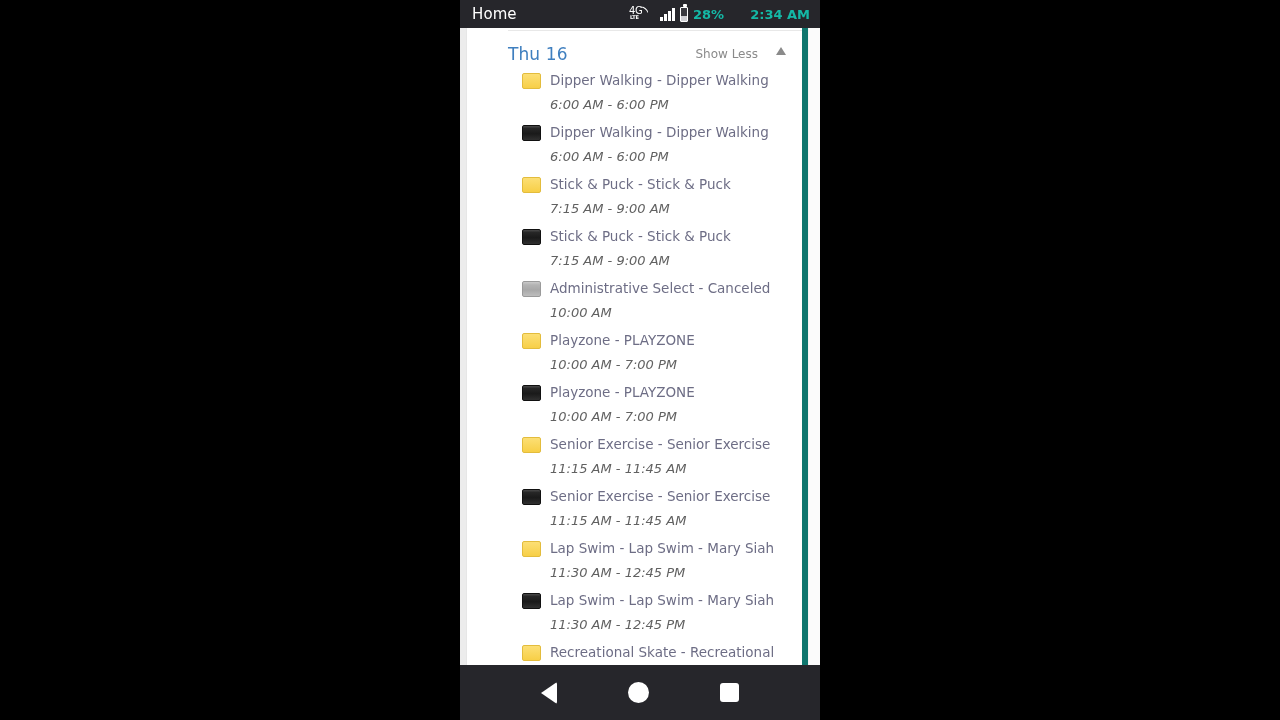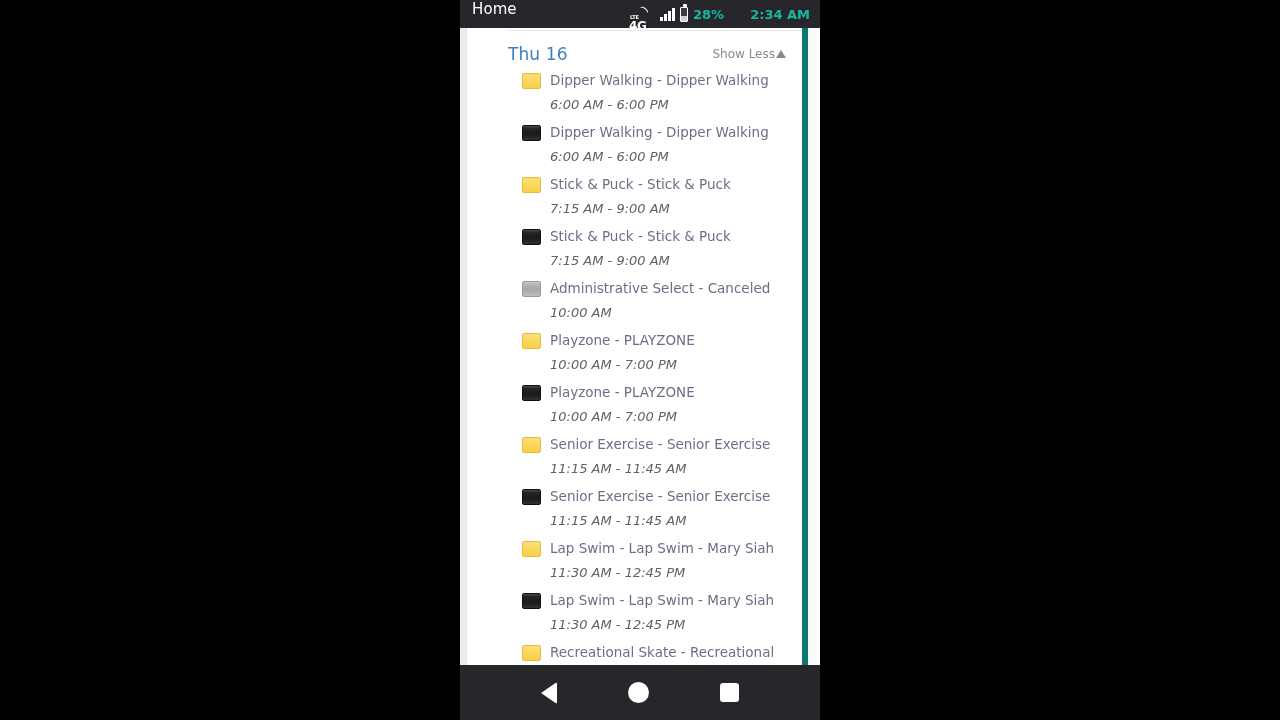--- a/index.html
+++ b/index.html
@@ -16,37 +16,37 @@
     width:360px; height:720px;
     background:#fff;
     overflow:hidden;
   }
 
   
   #status-bar {
     position:relative;
     height:28px; width:100%;
     background:#26262b;
-    display:flex; 
+    display:flex; align-items:center;
     padding:0 10px 0 12px;
     color:#fff;
   }
   #status-title {
     font-size:15px; font-weight:400;
     letter-spacing:.1px;
     color:#fff;
   }
   #status-right {
     margin-left:auto;
     display:flex; align-items:center; gap:5px;
   }
   .net-icon { position:relative; width:26px; height:17px; display:block; }
   .net-4g {
-    position:absolute; left:0; top:16px;
-    font-size:12px; font-weight:bold; line-height:8px;
+    position:absolute; left:0; top:1px;
+    font-size:10px; font-weight:normal; line-height:8px;
     color:#fff; letter-spacing:-.3px;
   }
   .net-lte {
     position:absolute; left:1px; top:9px;
     font-size:5px; font-weight:bold; line-height:5px;
     color:#fff; letter-spacing:-.2px;
   }
   .net-wave {
     position:absolute; left:11px; top:0px;
     width:8px; height:8px;
@@ -102,21 +102,21 @@
     position:relative;
     padding:16px 16px 0 41px;
     display:flex; align-items:flex-start;
   }
   #day-label {
     font-size:17px; color:#3f7fbf; font-weight:400;
     letter-spacing:.1px;
   }
   #show-less {
     margin-left:auto;
-    display:flex; align-items:center; gap:1px;
+    display:flex; gap:18px;
     font-size:12px; color:#8a8a8a;
     padding-top:3px;
   }
   #show-less-caret {
     width:0; height:0;
     border-left:5px solid transparent;
     border-right:5px solid transparent;
     border-bottom:8px solid #8a8a8a;
   }
 

